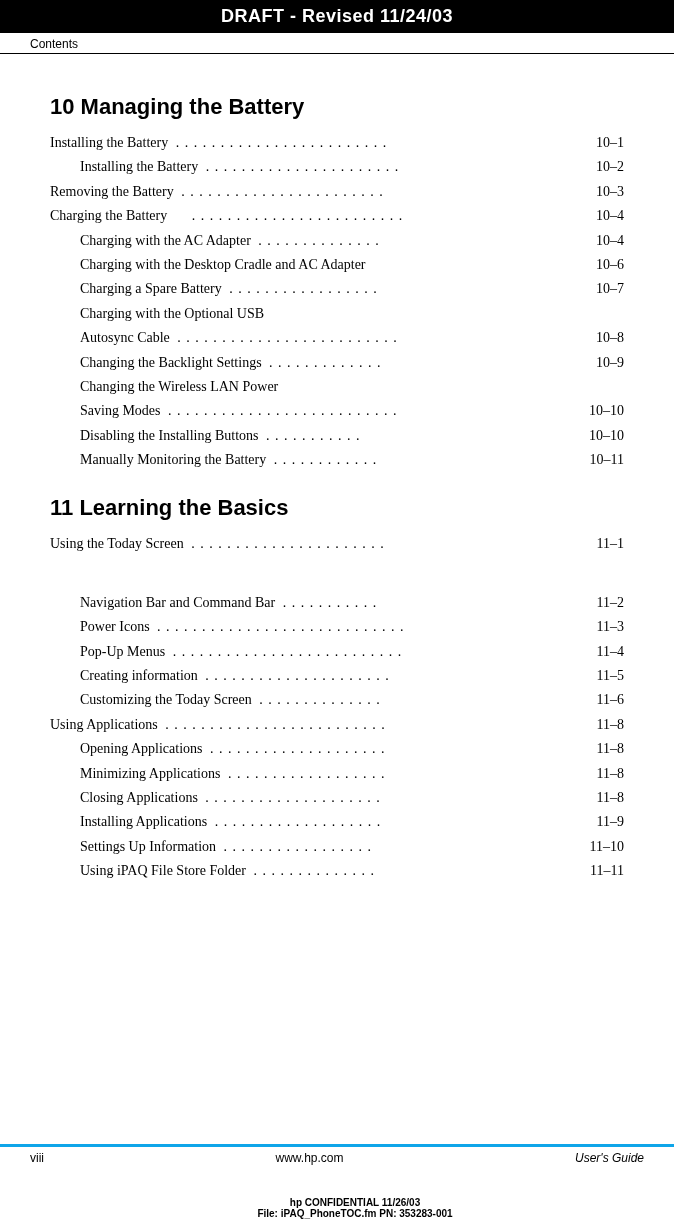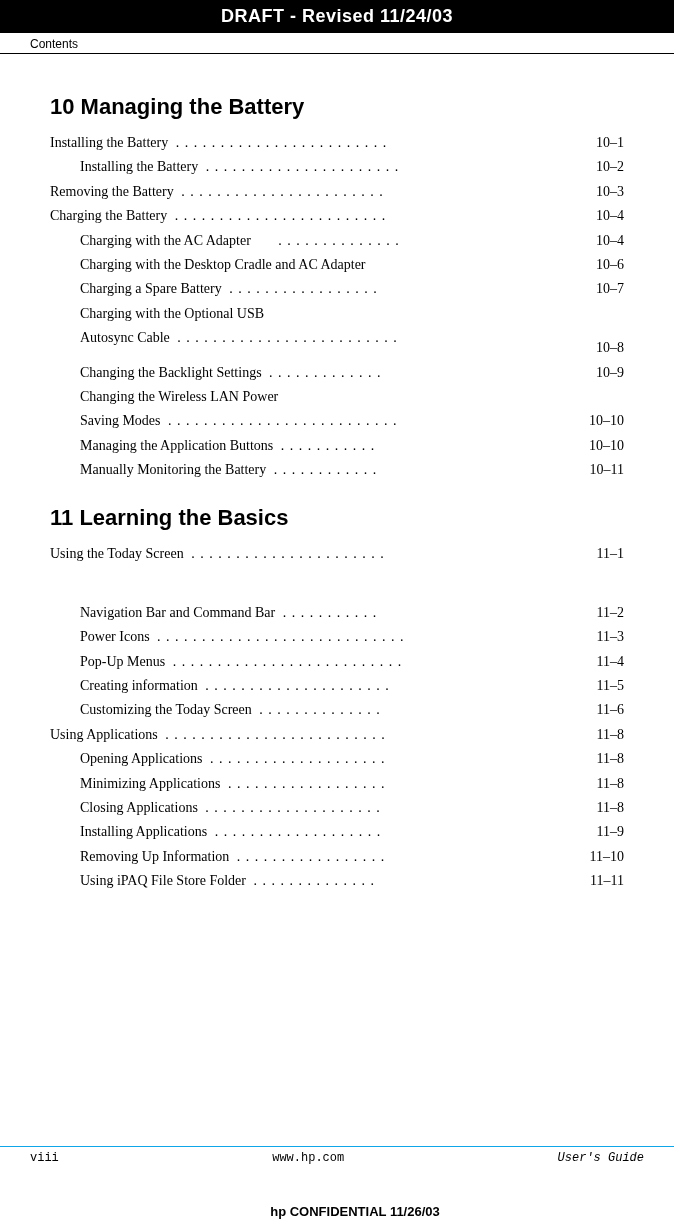--- a/index.html
+++ b/index.html
@@ -43,42 +43,42 @@
       font-weight: bold;
       margin-top: 20px;
       margin-bottom: 12px;
     }
 
     .page-footer {
       position: absolute;
       bottom: 60px;
       left: 0;
       right: 0;
-      border-top: 1px solid #0ea5e9;
+      border-top: 3px solid #0ea5e9;
       display: flex;
       justify-content: space-between;
       align-items: center;
       padding: 4px 30px;
-      font-family: Liberation Mono, monospace;
+      font-family: Liberation Sans, sans-serif;
       font-size: 12px;
     }
 
     .page-footer-center {
       text-align: center;
       flex: 1;
     }
 
     .confidential-notice {
       position: absolute;
       bottom: 10px;
       left: 0;
       right: 0;
       text-align: center;
       font-family: Arial, sans-serif;
-      font-size: 13px;
+      font-size: 10px;
       font-weight: bold;
       padding-left: 36px;
     }
 
     .toc-block {
       margin-bottom: 2px;
     }
 
     .chapter-section {
       margin-bottom: 24px;
@@ -113,28 +113,28 @@
       </div>
     </div>
     <div class="toc-block">
       <div style="display:flex; justify-content:space-between; line-height:1.6; padding-left:0px;">
         <span>Removing the Battery</span>
         <span style="flex:1; overflow:hidden; margin:0 3px; white-space:nowrap; color:#000; letter-spacing:1px;">&nbsp;. . . . . . . . . . . . . . . . . . . . . . .</span>
         <span style="white-space:nowrap;">10–3</span>
       </div>
     </div>
     <div class="toc-block">
-      <div style="display:flex; line-height:1.6; padding-left:0px;">
+      <div style="display:flex; line-height:1.6; padding-left:0px;gap:17px;">
         <span>Charging the Battery</span>
         <span style="flex:1; overflow:hidden; margin:0 3px; white-space:nowrap; color:#000; letter-spacing:1px;">&nbsp;. . . . . . . . . . . . . . . . . . . . . . . .</span>
         <span style="white-space:nowrap;">10–4</span>
       </div>
     </div>
     <div class="toc-block">
-      <div style="display:flex; line-height:1.6; padding-left:30px;gap:20px;">
+      <div style="display:flex; line-height:1.6; padding-left:30px;">
         <span>Charging with the AC Adapter</span>
         <span style="flex:1; overflow:hidden; margin:0 3px; white-space:nowrap; color:#000; letter-spacing:1px;">&nbsp;. . . . . . . . . . . . . .</span>
         <span style="white-space:nowrap;">10–4</span>
       </div>
     </div>
     <div class="toc-block">
       <div style="display:flex; justify-content:space-between; line-height:1.6; padding-left:30px;">
         <span>Charging with the Desktop Cradle and AC Adapter</span>
         <span style="flex:1; overflow:hidden; margin:0 3px; white-space:nowrap; color:#000; letter-spacing:1px;">&nbsp;</span>
         <span style="white-space:nowrap;">10–6</span>
@@ -151,21 +151,21 @@
       <div style="display:flex; justify-content:space-between; line-height:1.6; padding-left:30px;">
         <span>Charging with the Optional USB</span>
         <span style="flex:1; overflow:hidden; margin:0 3px; white-space:nowrap; color:#000; letter-spacing:1px;">&nbsp;</span>
         <span style="white-space:nowrap;"></span>
       </div>
     </div>
     <div class="toc-block">
       <div style="display:flex; justify-content:space-between; line-height:1.6; padding-left:30px;">
         <span>Autosync Cable</span>
         <span style="flex:1; overflow:hidden; margin:0 3px; white-space:nowrap; color:#000; letter-spacing:1px;">&nbsp;. . . . . . . . . . . . . . . . . . . . . . . . .</span>
-        <span style="white-space:nowrap;margin-top:10px;">10–8</span>
+        <span style="white-space:nowrap;">10–8</span>
       </div>
     </div>
     <div class="toc-block">
       <div style="display:flex; justify-content:space-between; line-height:1.6; padding-left:30px;">
         <span>Changing the Backlight Settings</span>
         <span style="flex:1; overflow:hidden; margin:0 3px; white-space:nowrap; color:#000; letter-spacing:1px;">&nbsp;. . . . . . . . . . . . .</span>
         <span style="white-space:nowrap;">10–9</span>
       </div>
     </div>
     <div class="toc-block">
@@ -177,21 +177,21 @@
     </div>
     <div class="toc-block">
       <div style="display:flex; justify-content:space-between; line-height:1.6; padding-left:30px;">
         <span>Saving Modes</span>
         <span style="flex:1; overflow:hidden; margin:0 3px; white-space:nowrap; color:#000; letter-spacing:1px;">&nbsp;. . . . . . . . . . . . . . . . . . . . . . . . . .</span>
         <span style="white-space:nowrap;">10–10</span>
       </div>
     </div>
     <div class="toc-block">
       <div style="display:flex; justify-content:space-between; line-height:1.6; padding-left:30px;">
-        <span>Managing the Application Buttons</span>
+        <span>Disabling the Installing Buttons</span>
         <span style="flex:1; overflow:hidden; margin:0 3px; white-space:nowrap; color:#000; letter-spacing:1px;">&nbsp;. . . . . . . . . . .</span>
         <span style="white-space:nowrap;">10–10</span>
       </div>
     </div>
     <div class="toc-block">
       <div style="display:flex; justify-content:space-between; line-height:1.6; padding-left:30px;">
         <span>Manually Monitoring the Battery</span>
         <span style="flex:1; overflow:hidden; margin:0 3px; white-space:nowrap; color:#000; letter-spacing:1px;">&nbsp;. . . . . . . . . . . .</span>
         <span style="white-space:nowrap;">10–11</span>
       </div>
@@ -275,21 +275,21 @@
     </div>
     <div class="toc-block">
       <div style="display:flex; justify-content:space-between; line-height:1.6; padding-left:30px;">
         <span>Installing Applications</span>
         <span style="flex:1; overflow:hidden; margin:0 3px; white-space:nowrap; color:#000; letter-spacing:1px;">&nbsp;. . . . . . . . . . . . . . . . . . .</span>
         <span style="white-space:nowrap;">11–9</span>
       </div>
     </div>
     <div class="toc-block">
       <div style="display:flex; justify-content:space-between; line-height:1.6; padding-left:30px;">
-        <span>Removing Up Information</span>
+        <span>Settings Up Information</span>
         <span style="flex:1; overflow:hidden; margin:0 3px; white-space:nowrap; color:#000; letter-spacing:1px;">&nbsp;. . . . . . . . . . . . . . . . .</span>
         <span style="white-space:nowrap;">11–10</span>
       </div>
     </div>
     <div class="toc-block">
       <div style="display:flex; justify-content:space-between; line-height:1.6; padding-left:30px;">
         <span>Using iPAQ File Store Folder</span>
         <span style="flex:1; overflow:hidden; margin:0 3px; white-space:nowrap; color:#000; letter-spacing:1px;">&nbsp;. . . . . . . . . . . . . .</span>
         <span style="white-space:nowrap;">11–11</span>
       </div>
@@ -299,13 +299,14 @@
 </div>
 
 <div class="page-footer">
   <span>viii</span>
   <span class="page-footer-center">www.hp.com</span>
   <span style="font-style:italic;">User's Guide</span>
 </div>
 
 <div class="confidential-notice">
   <div>hp CONFIDENTIAL 11/26/03</div>
+  <div>File: iPAQ_PhoneTOC.fm PN: 353283-001</div>
 </div>
 
 </body></html>

